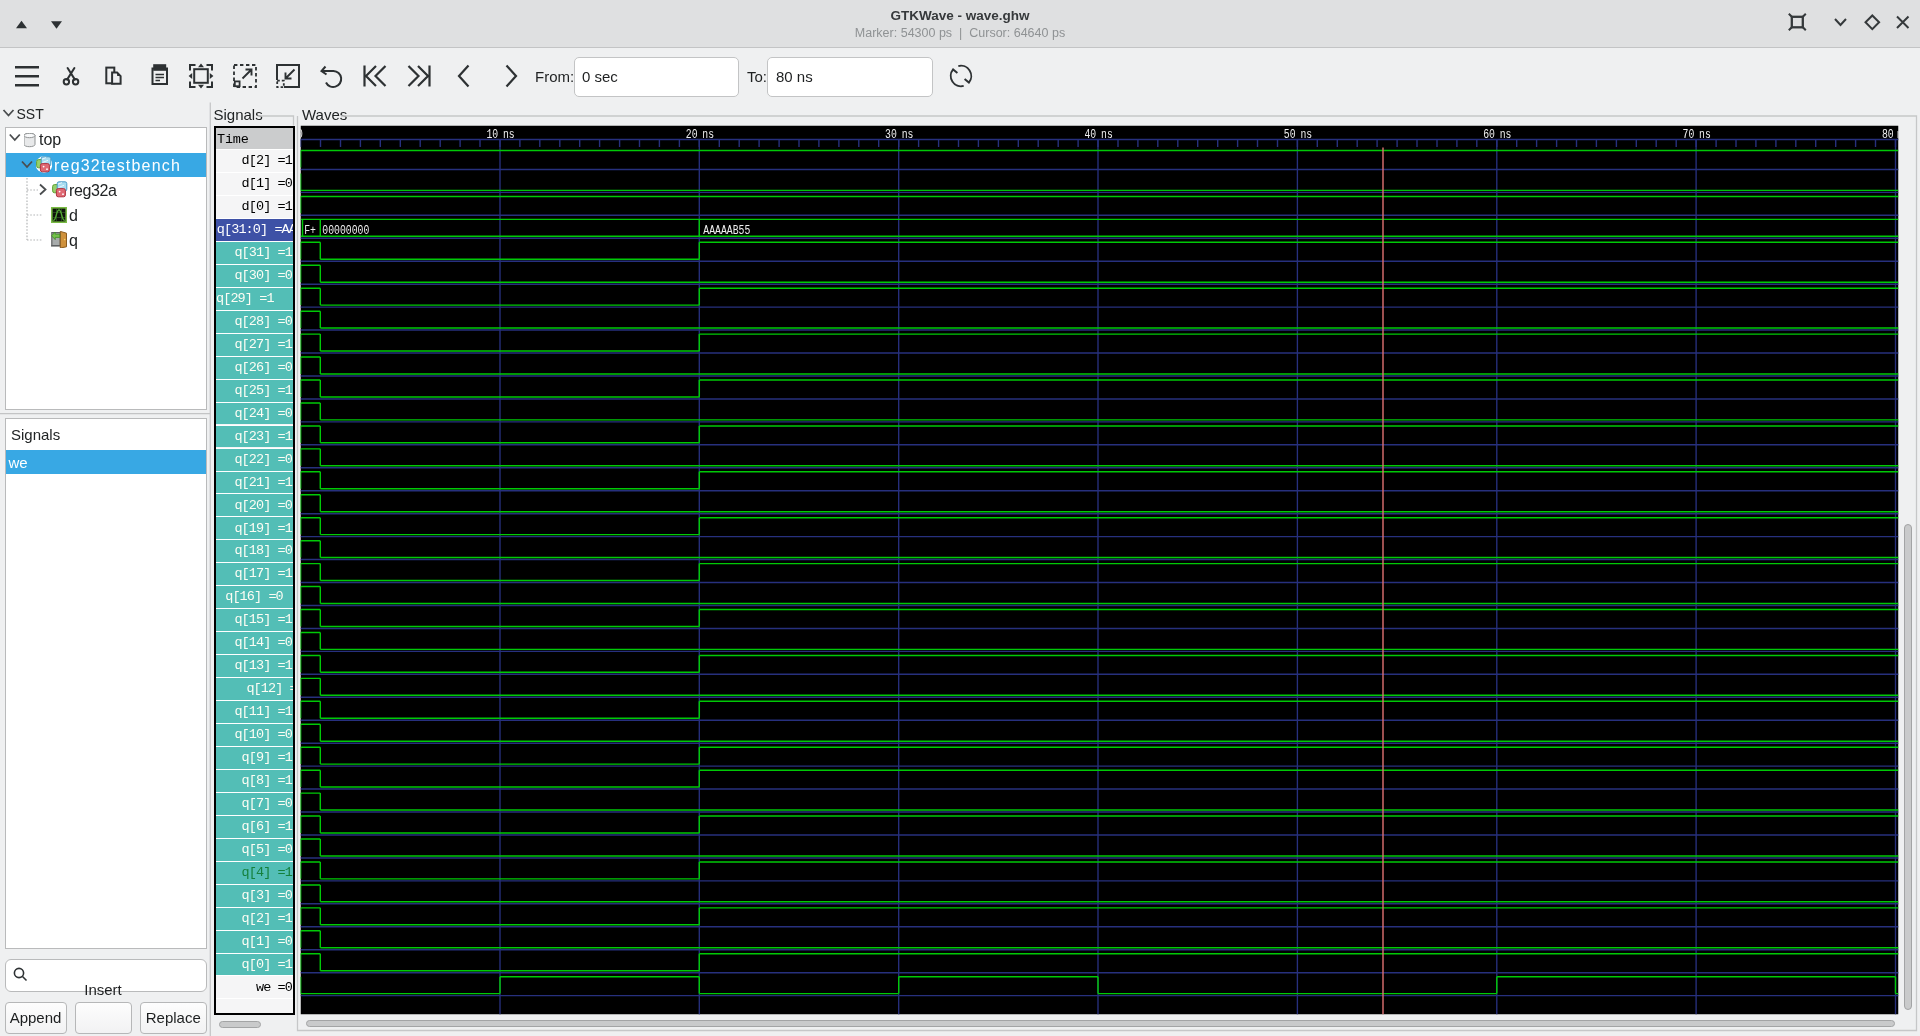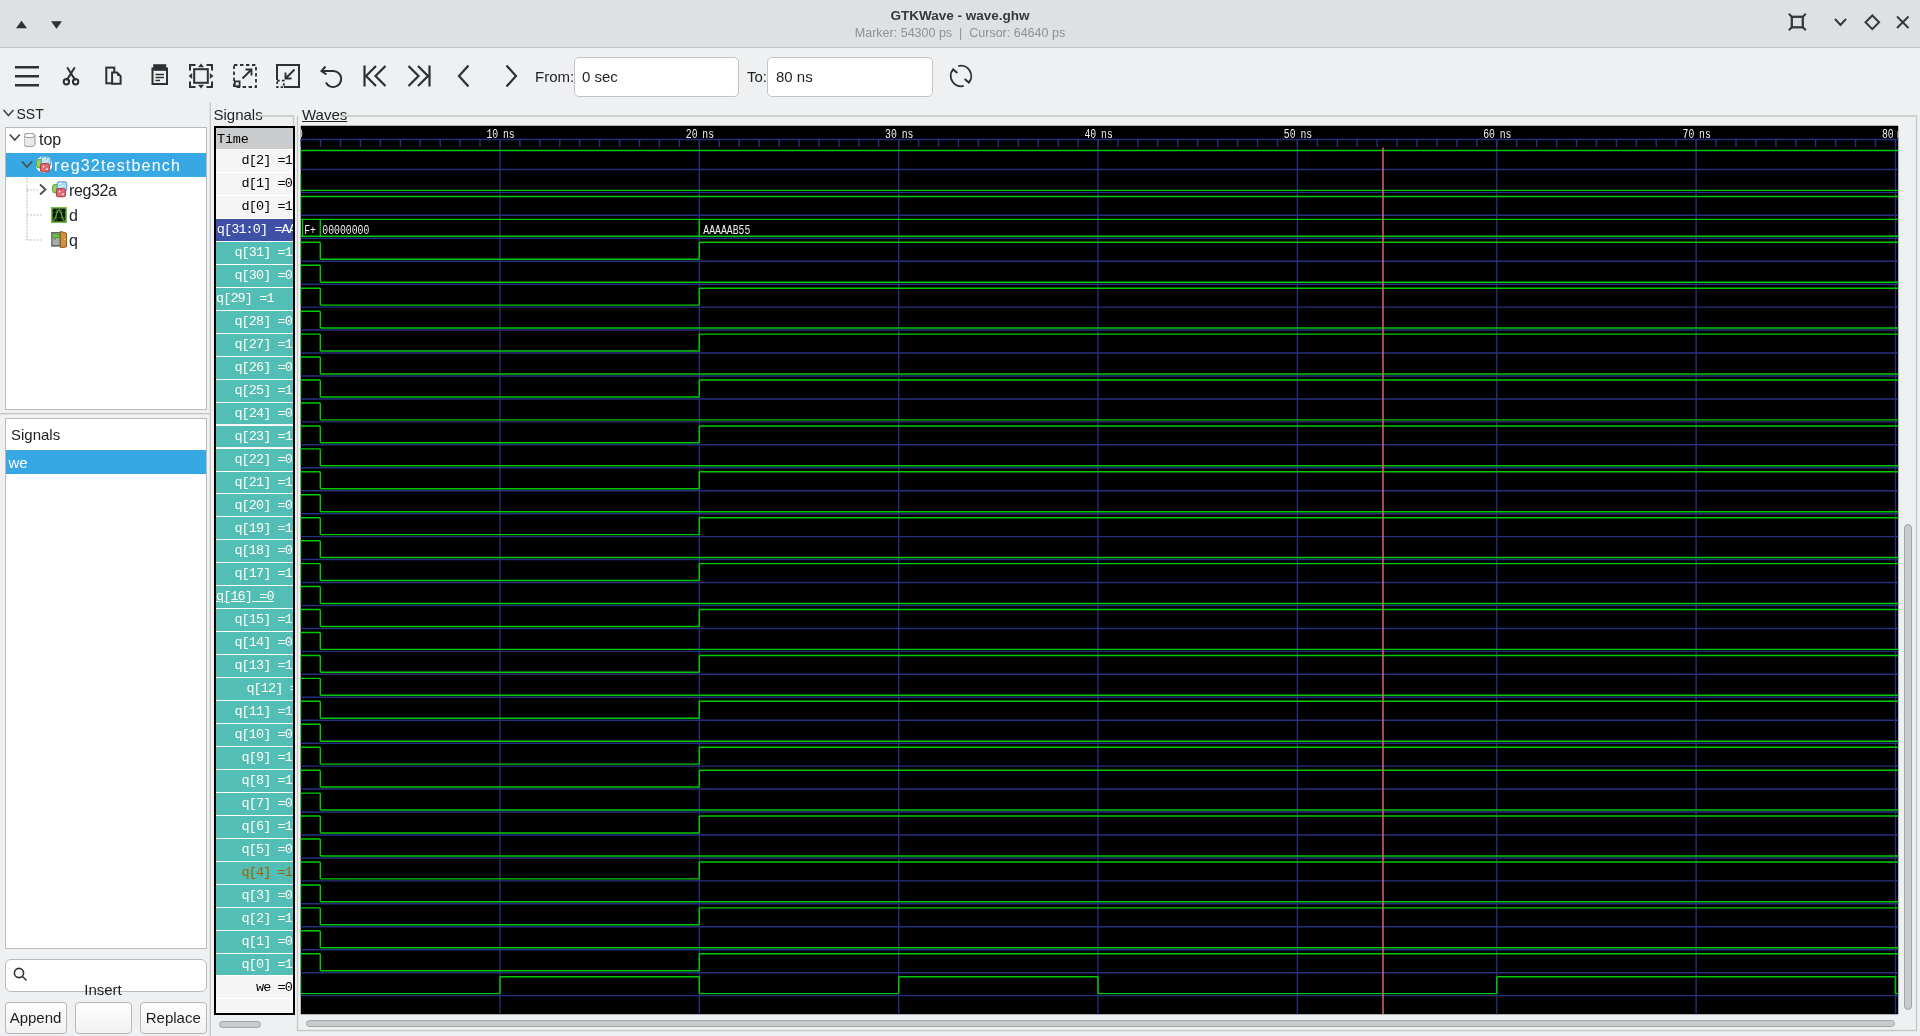--- a/index.html
+++ b/index.html
@@ -156,21 +156,21 @@
     <circle cx="7" cy="7" r="4.6"></circle>
     <path d="M10.5 10.5 L14.5 14.5"></path>
   </svg>
 <div style="position:absolute;left:4.5px;top:1001.5px;width:62px;height:32px;background:linear-gradient(#fdfdfd,#f2f2f3);border:1px solid #b6b7b8;border-radius:4px;box-sizing:border-box;"></div>
 <div style="position:absolute;left:4.5px;top:1009px;width:62px;text-align:center;font:15px 'Liberation Sans',sans-serif;color:#1d1f20;">Append</div>
 <div style="position:absolute;left:74.5px;top:1001.5px;width:57px;height:32px;background:linear-gradient(#fdfdfd,#f2f2f3);border:1px solid #b6b7b8;border-radius:4px;box-sizing:border-box;"></div>
 <div style="position:absolute;left:74.5px;top:981px;width:57px;text-align:center;font:15px 'Liberation Sans',sans-serif;color:#1d1f20;">Insert</div>
 <div style="position:absolute;left:139.5px;top:1001.5px;width:67.5px;height:32px;background:linear-gradient(#fdfdfd,#f2f2f3);border:1px solid #b6b7b8;border-radius:4px;box-sizing:border-box;"></div>
 <div style="position:absolute;left:139.5px;top:1009px;width:67.5px;text-align:center;font:15px 'Liberation Sans',sans-serif;color:#1d1f20;">Replace</div>
 <div style="position:absolute;left:213.5px;top:106px;font:15px 'Liberation Sans',sans-serif;color:#212425;">Signals</div>
-<div style="position:absolute;left:302px;top:106px;font:15px 'Liberation Sans',sans-serif;color:#212425;text-decoration:underline;">Waves</div>
+<div style="position:absolute;left:302px;top:106px;font:15px 'Liberation Sans',sans-serif;color:#212425;">Waves</div>
 <svg style="position:absolute;left:0;top:0" width="1920" height="1036" viewBox="0 0 1920 1036" fill="none">
     <path d="M210.3 102.5 V 1036" stroke="#c6c7c8" stroke-width="1.3"></path>
     <path d="M0 413.6 H 210" stroke="#c3c4c5" stroke-width="1.4"></path>
     <path d="M257.5 116 H 293.5 V 125.5" stroke="#c6c7c8" stroke-width="1.3"></path>
     <path d="M341 116 H 1916.5 V 1030.5 H 297.5 V 116" stroke="#c6c7c8" stroke-width="1.3"></path>
   </svg>
 <svg style="position:absolute;left:0;top:0" width="1920" height="1036" viewBox="0 0 1920 1036" font-family="'Liberation Mono',monospace">
     <clipPath id="wc">
       <rect x="300.5" y="125.5" width="1598.0" height="889.0"></rect>
     </clipPath>
@@ -246,21 +246,21 @@
     <div style="position:absolute;top:347.1px;left:0;text-align:right;padding-right:1px;width:76px;color:#fdfdf4;font:13.5px 'Liberation Mono',monospace;letter-spacing:-0.9px;line-height:15.6px;white-space:pre;overflow:hidden;">q[21] =1</div>
     <div style="position:absolute;top:365.9px;left:0;width:77px;height:22.9px;background:#53beb6;border-top:1.5px solid #fff;box-sizing:border-box;"></div>
     <div style="position:absolute;top:370.1px;left:0;text-align:right;padding-right:1px;width:76px;color:#fdfdf4;font:13.5px 'Liberation Mono',monospace;letter-spacing:-0.9px;line-height:15.6px;white-space:pre;overflow:hidden;">q[20] =0</div>
     <div style="position:absolute;top:388.9px;left:0;width:77px;height:22.9px;background:#53beb6;border-top:1.5px solid #fff;box-sizing:border-box;"></div>
     <div style="position:absolute;top:393.0px;left:0;text-align:right;padding-right:14px;width:76px;color:#fdfdf4;font:13.5px 'Liberation Mono',monospace;letter-spacing:-0.9px;line-height:15.6px;white-space:pre;overflow:hidden;">q[19] =1</div>
     <div style="position:absolute;top:411.8px;left:0;width:77px;height:23.0px;background:#53beb6;border-top:1.5px solid #fff;box-sizing:border-box;"></div>
     <div style="position:absolute;top:415.9px;left:0;text-align:right;padding-right:1px;width:76px;color:#fdfdf4;font:13.5px 'Liberation Mono',monospace;letter-spacing:-0.9px;line-height:15.6px;white-space:pre;overflow:hidden;">q[18] =0</div>
     <div style="position:absolute;top:434.8px;left:0;width:77px;height:23.0px;background:#53beb6;border-top:1.5px solid #fff;box-sizing:border-box;"></div>
     <div style="position:absolute;top:438.9px;left:0;text-align:right;padding-right:1px;width:76px;color:#fdfdf4;font:13.5px 'Liberation Mono',monospace;letter-spacing:-0.9px;line-height:15.6px;white-space:pre;overflow:hidden;">q[17] =1</div>
     <div style="position:absolute;top:457.8px;left:0;width:77px;height:23.0px;background:#53beb6;border-top:1.5px solid #fff;box-sizing:border-box;"></div>
-    <div style="position:absolute;top:461.9px;left:0;text-align:left;padding-right:1px;width:76px;color:#fdfdf4;font:13.5px 'Liberation Mono',monospace;letter-spacing:-0.9px;line-height:15.6px;white-space:pre;overflow:hidden;text-decoration:underline;">q[16] =0</div>
+    <div style="position:absolute;top:461.9px;left:0;text-align:center;padding-right:1px;width:76px;color:#fdfdf4;font:13.5px 'Liberation Mono',monospace;letter-spacing:-0.9px;line-height:15.6px;white-space:pre;overflow:hidden;">q[16] =0</div>
     <div style="position:absolute;top:480.7px;left:0;width:77px;height:22.9px;background:#53beb6;border-top:1.5px solid #fff;box-sizing:border-box;"></div>
     <div style="position:absolute;top:484.8px;left:0;text-align:right;padding-right:1px;width:76px;color:#fdfdf4;font:13.5px 'Liberation Mono',monospace;letter-spacing:-0.9px;line-height:15.6px;white-space:pre;overflow:hidden;">q[15] =1</div>
     <div style="position:absolute;top:503.6px;left:0;width:77px;height:22.9px;background:#53beb6;border-top:1.5px solid #fff;box-sizing:border-box;"></div>
     <div style="position:absolute;top:507.8px;left:0;text-align:right;padding-right:1px;width:76px;color:#fdfdf4;font:13.5px 'Liberation Mono',monospace;letter-spacing:-0.9px;line-height:15.6px;white-space:pre;overflow:hidden;">q[14] =0</div>
     <div style="position:absolute;top:526.6px;left:0;width:77px;height:23.0px;background:#53beb6;border-top:1.5px solid #fff;box-sizing:border-box;"></div>
     <div style="position:absolute;top:530.7px;left:0;text-align:right;padding-right:1px;width:76px;color:#fdfdf4;font:13.5px 'Liberation Mono',monospace;letter-spacing:-0.9px;line-height:15.6px;white-space:pre;overflow:hidden;">q[13] =1</div>
     <div style="position:absolute;top:549.5px;left:0;width:77px;height:23.0px;background:#53beb6;border-top:1.5px solid #fff;box-sizing:border-box;"></div>
     <div style="position:absolute;top:553.6px;left:12px;text-align:right;padding-right:1px;width:76px;color:#fdfdf4;font:13.5px 'Liberation Mono',monospace;letter-spacing:-0.9px;line-height:15.6px;white-space:pre;overflow:hidden;">q[12] =0</div>
     <div style="position:absolute;top:572.5px;left:0;width:77px;height:23.0px;background:#53beb6;border-top:1.5px solid #fff;box-sizing:border-box;"></div>
     <div style="position:absolute;top:576.6px;left:0;text-align:right;padding-right:8px;width:76px;color:#fdfdf4;font:13.5px 'Liberation Mono',monospace;letter-spacing:-0.9px;line-height:15.6px;white-space:pre;overflow:hidden;">q[11] =1</div>
@@ -270,21 +270,21 @@
     <div style="position:absolute;top:622.5px;left:0;text-align:right;padding-right:1px;width:76px;color:#fdfdf4;font:13.5px 'Liberation Mono',monospace;letter-spacing:-0.9px;line-height:15.6px;white-space:pre;overflow:hidden;">q[9] =1</div>
     <div style="position:absolute;top:641.3px;left:0;width:77px;height:23.0px;background:#53beb6;border-top:1.5px solid #fff;box-sizing:border-box;"></div>
     <div style="position:absolute;top:645.4px;left:0;text-align:right;padding-right:1px;width:76px;color:#fdfdf4;font:13.5px 'Liberation Mono',monospace;letter-spacing:-0.9px;line-height:15.6px;white-space:pre;overflow:hidden;">q[8] =1</div>
     <div style="position:absolute;top:664.3px;left:0;width:77px;height:23.0px;background:#53beb6;border-top:1.5px solid #fff;box-sizing:border-box;"></div>
     <div style="position:absolute;top:668.4px;left:0;text-align:right;padding-right:1px;width:76px;color:#fdfdf4;font:13.5px 'Liberation Mono',monospace;letter-spacing:-0.9px;line-height:15.6px;white-space:pre;overflow:hidden;">q[7] =0</div>
     <div style="position:absolute;top:687.2px;left:0;width:77px;height:23.0px;background:#53beb6;border-top:1.5px solid #fff;box-sizing:border-box;"></div>
     <div style="position:absolute;top:691.4px;left:0;text-align:right;padding-right:1px;width:76px;color:#fdfdf4;font:13.5px 'Liberation Mono',monospace;letter-spacing:-0.9px;line-height:15.6px;white-space:pre;overflow:hidden;">q[6] =1</div>
     <div style="position:absolute;top:710.2px;left:0;width:77px;height:22.9px;background:#53beb6;border-top:1.5px solid #fff;box-sizing:border-box;"></div>
     <div style="position:absolute;top:714.3px;left:0;text-align:right;padding-right:1px;width:76px;color:#fdfdf4;font:13.5px 'Liberation Mono',monospace;letter-spacing:-0.9px;line-height:15.6px;white-space:pre;overflow:hidden;">q[5] =0</div>
     <div style="position:absolute;top:733.1px;left:0;width:77px;height:23.0px;background:#53beb6;border-top:1.5px solid #fff;box-sizing:border-box;"></div>
-    <div style="position:absolute;top:737.2px;left:0;text-align:right;padding-right:1px;width:76px;color:#a16207;font:13.5px 'Liberation Mono',monospace;letter-spacing:-0.9px;line-height:15.6px;white-space:pre;overflow:hidden;">q[4] =1</div>
+    <div style="position:absolute;top:737.2px;left:0;text-align:right;padding-right:1px;width:76px;color:#15803d;font:13.5px 'Liberation Mono',monospace;letter-spacing:-0.9px;line-height:15.6px;white-space:pre;overflow:hidden;">q[4] =1</div>
     <div style="position:absolute;top:756.1px;left:0;width:77px;height:23.0px;background:#53beb6;border-top:1.5px solid #fff;box-sizing:border-box;"></div>
     <div style="position:absolute;top:760.2px;left:0;text-align:right;padding-right:1px;width:76px;color:#fdfdf4;font:13.5px 'Liberation Mono',monospace;letter-spacing:-0.9px;line-height:15.6px;white-space:pre;overflow:hidden;">q[3] =0</div>
     <div style="position:absolute;top:779.0px;left:0;width:77px;height:23.0px;background:#53beb6;border-top:1.5px solid #fff;box-sizing:border-box;"></div>
     <div style="position:absolute;top:783.1px;left:0;text-align:right;padding-right:14px;width:76px;color:#fdfdf4;font:13.5px 'Liberation Mono',monospace;letter-spacing:-0.9px;line-height:15.6px;white-space:pre;overflow:hidden;">q[2] =1</div>
     <div style="position:absolute;top:802.0px;left:0;width:77px;height:23.0px;background:#53beb6;border-top:1.5px solid #fff;box-sizing:border-box;"></div>
     <div style="position:absolute;top:806.1px;left:0;text-align:right;padding-right:1px;width:76px;color:#fdfdf4;font:13.5px 'Liberation Mono',monospace;letter-spacing:-0.9px;line-height:15.6px;white-space:pre;overflow:hidden;">q[1] =0</div>
     <div style="position:absolute;top:825.0px;left:0;width:77px;height:22.9px;background:#53beb6;border-top:1.5px solid #fff;box-sizing:border-box;"></div>
     <div style="position:absolute;top:829.1px;left:0;text-align:right;padding-right:1px;width:76px;color:#fdfdf4;font:13.5px 'Liberation Mono',monospace;letter-spacing:-0.9px;line-height:15.6px;white-space:pre;overflow:hidden;">q[0] =1</div>
     <div style="position:absolute;top:847.9px;left:0;width:77px;height:23.0px;background:#f5f5f6;border-top:1.5px solid #fff;box-sizing:border-box;"></div>
     <div style="position:absolute;top:852.0px;left:0;text-align:right;padding-right:1px;width:76px;color:#000;font:13.5px 'Liberation Mono',monospace;letter-spacing:-0.9px;line-height:15.6px;white-space:pre;overflow:hidden;">we =0</div>

